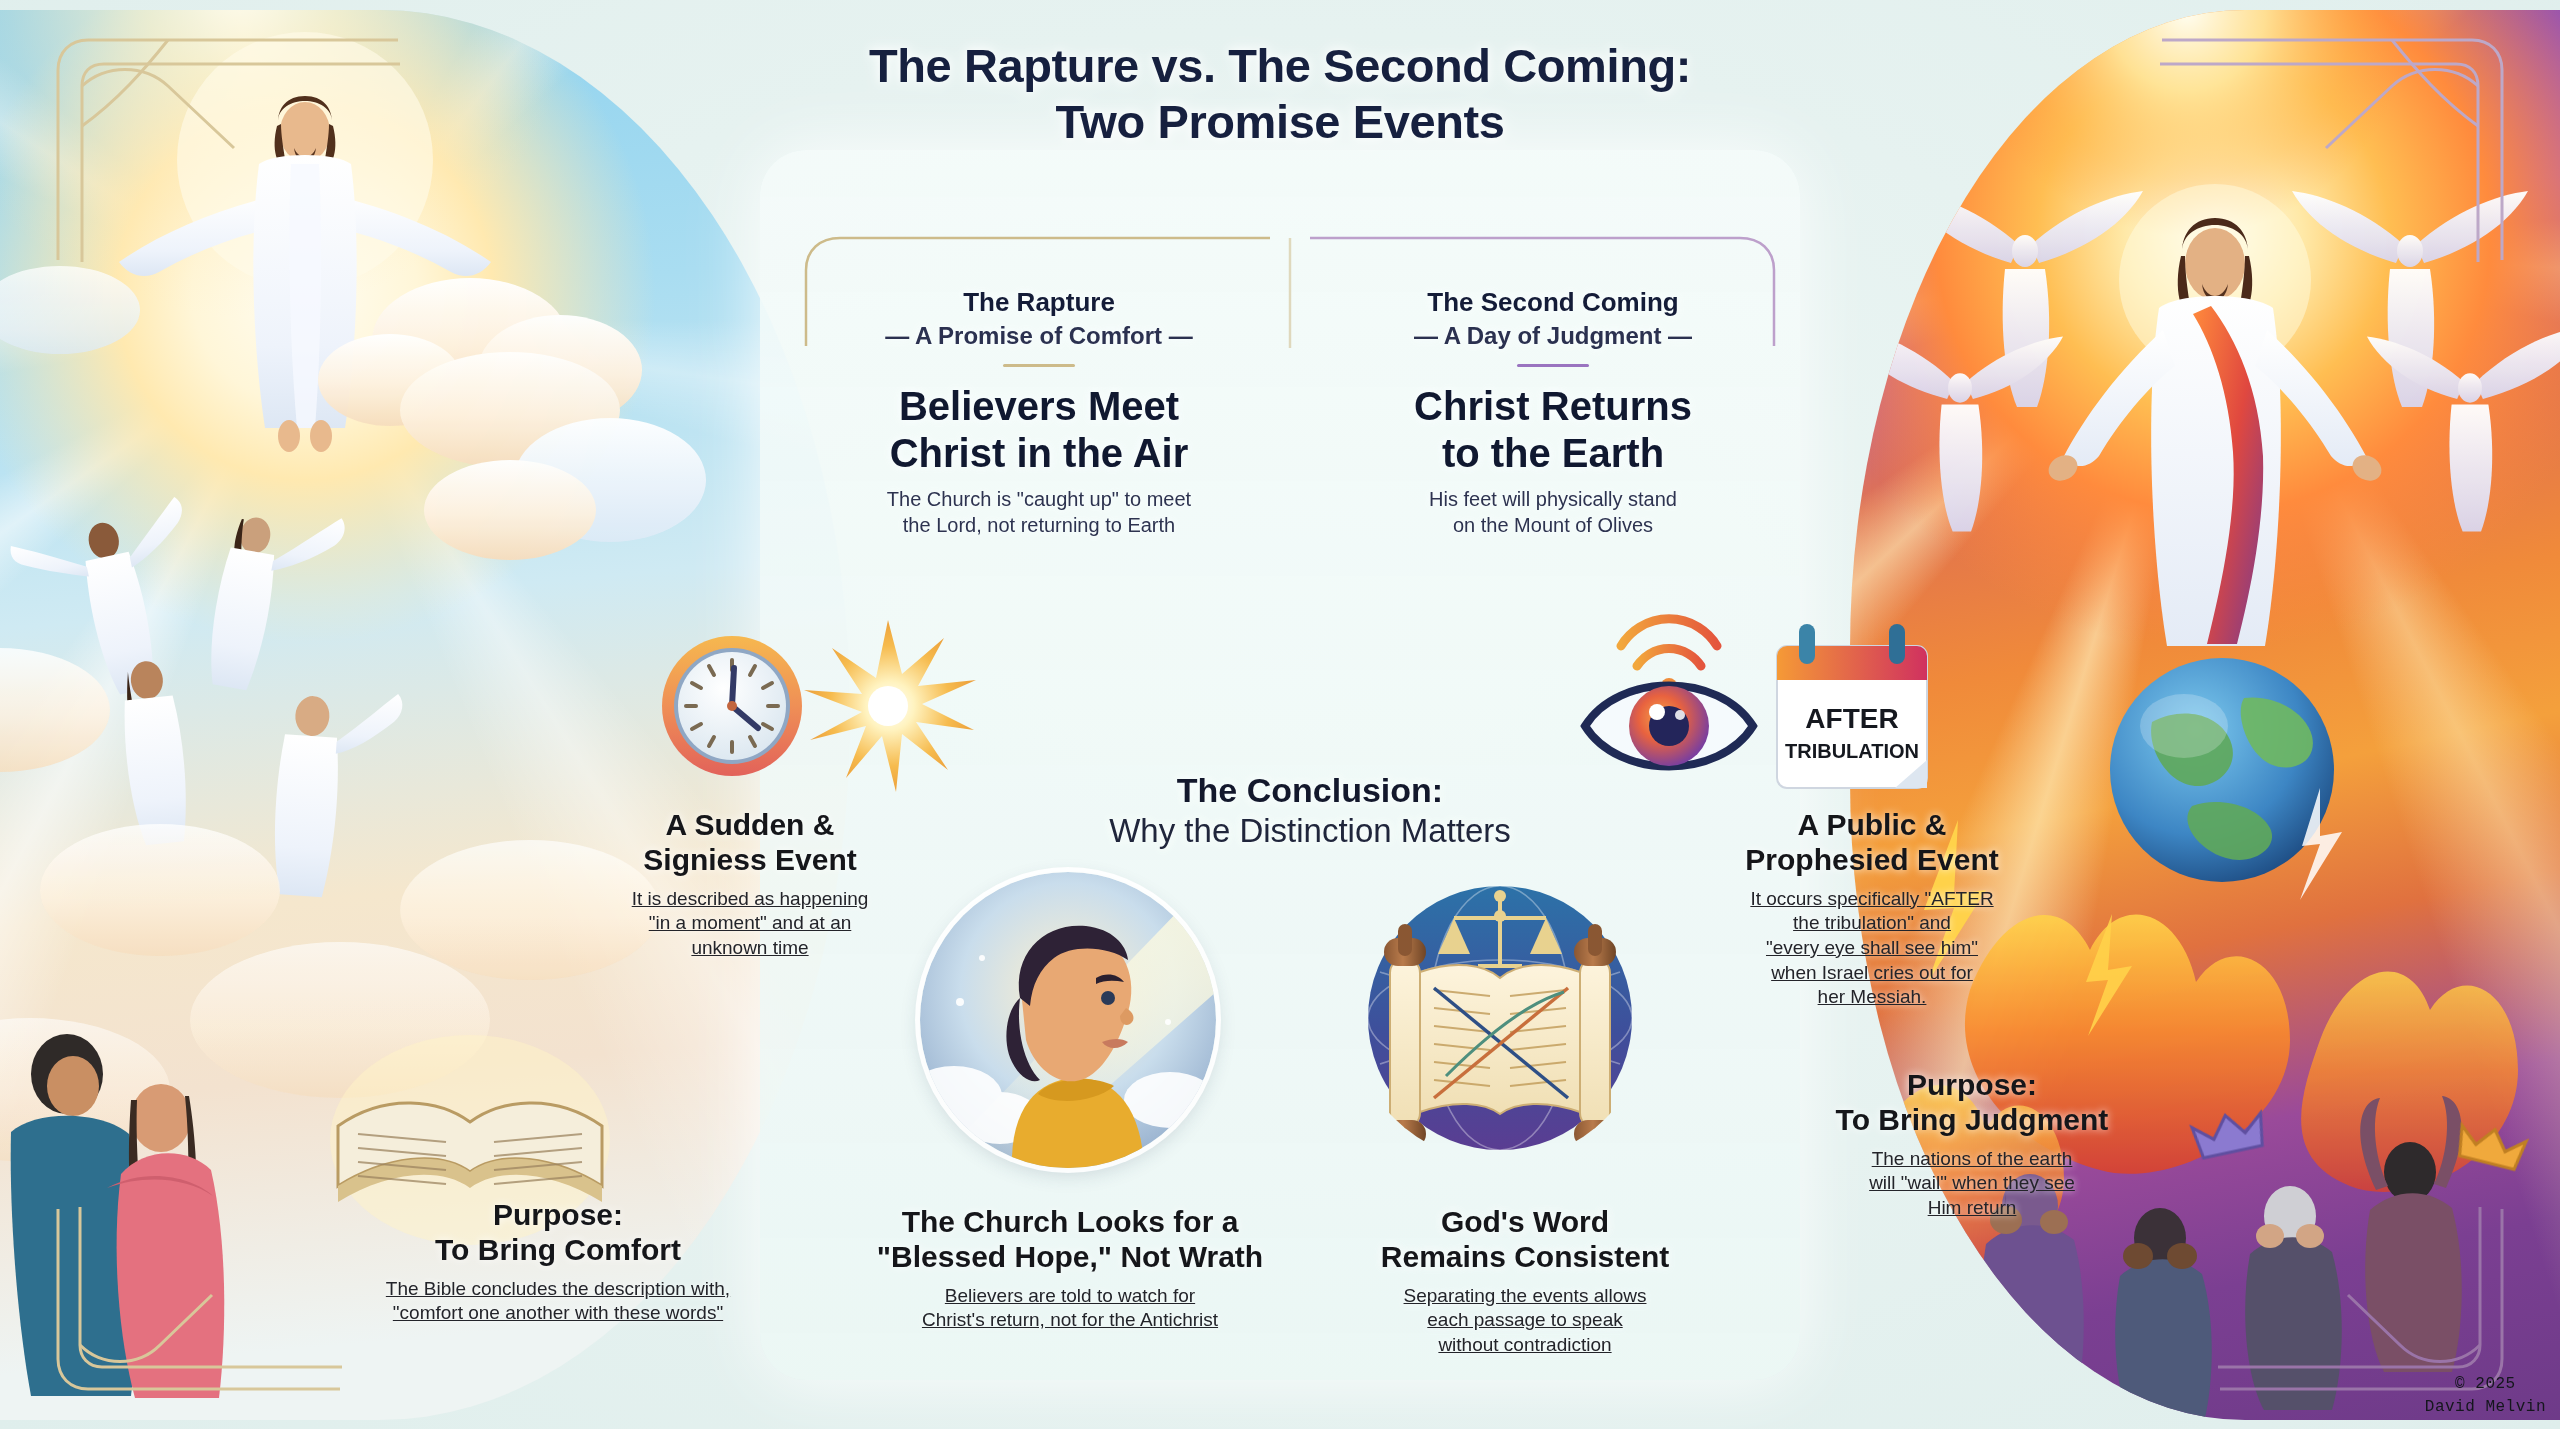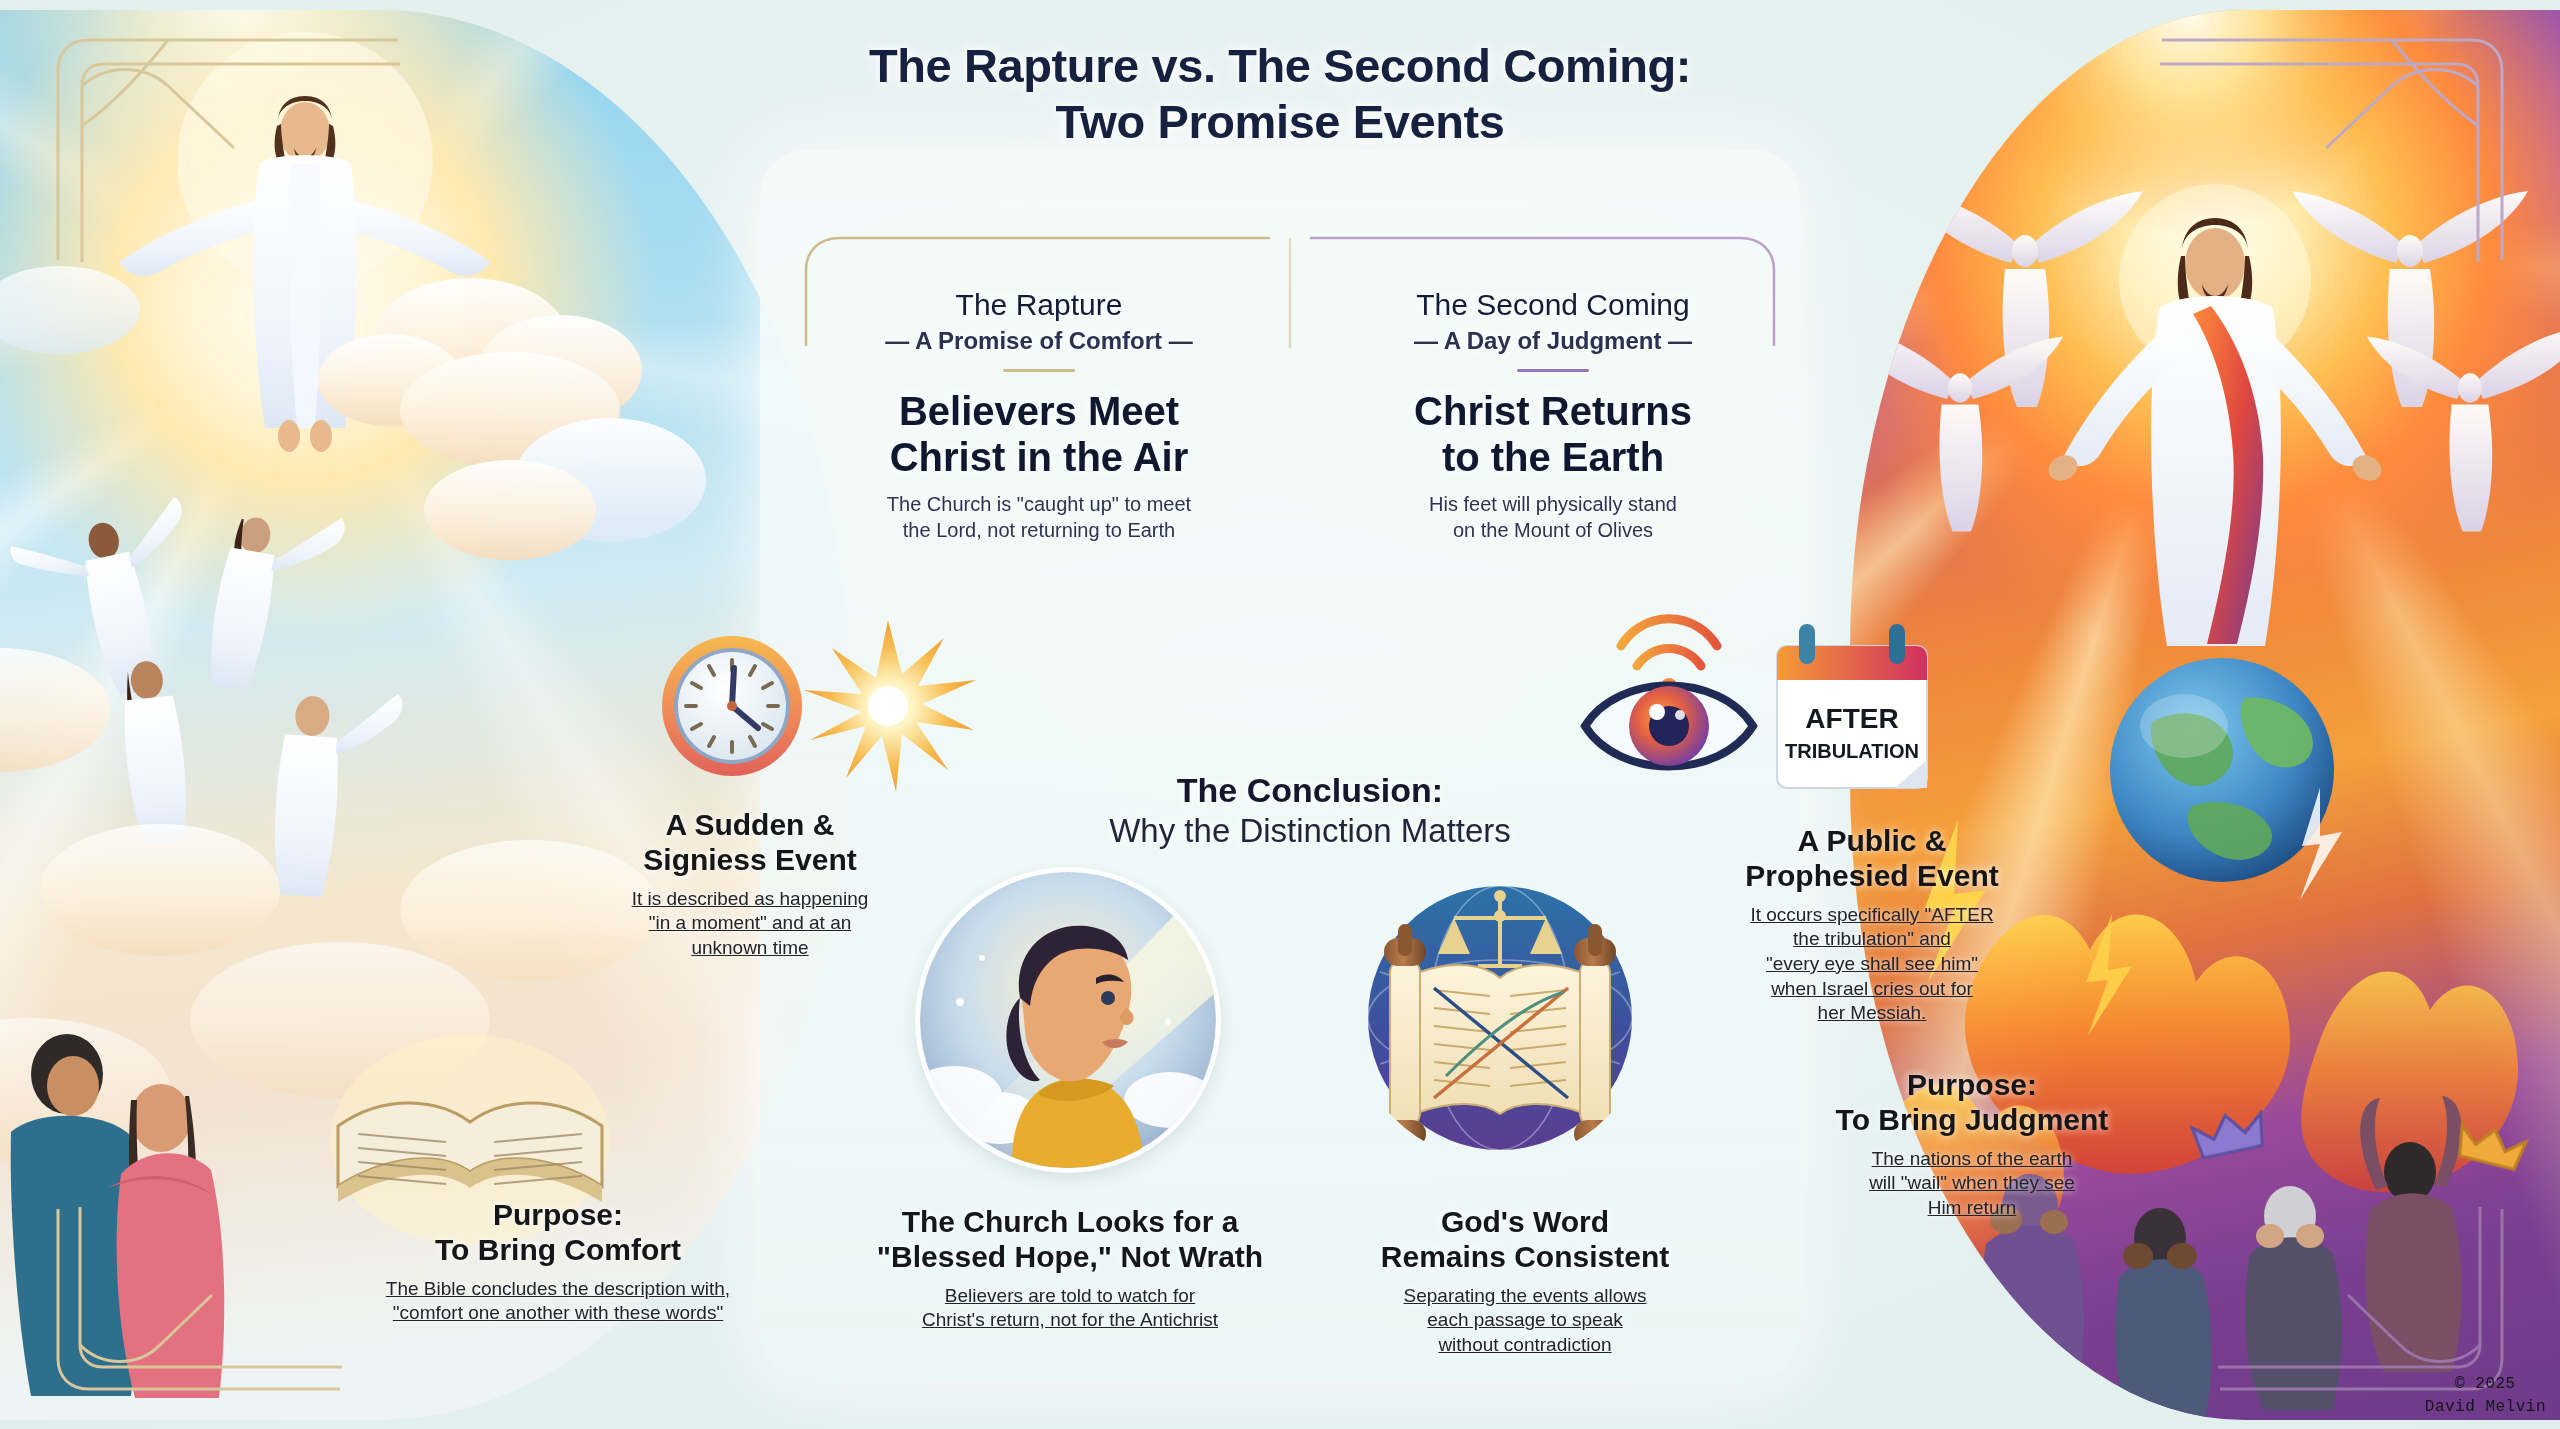--- a/index.html
+++ b/index.html
@@ -80,21 +80,21 @@
     text-align:center; color:#16203f;
     font-size:47px; font-weight:bold; line-height:1.19;
     letter-spacing:-.4px;
     text-shadow: 0 0 9px rgba(255,255,255,.95), 0 0 18px rgba(255,255,255,.8);
     z-index:6;
   }
 
   
   .colhead { position:absolute; text-align:center; z-index:6; }
   .colhead .ch-title {
-    font-size:30px; font-weight:normal; color:#141c38; line-height:1.15;
+    font-size:26px; font-weight:bold; color:#141c38; line-height:1.15;
     text-shadow:0 0 8px rgba(255,255,255,.95);
   }
   .colhead .ch-sub {
     font-size:24px; color:#2b3150; margin-top:4px;
     text-shadow:0 0 8px rgba(255,255,255,.95);
     font-weight:bold;
   }
   .rule { width:72px; height:3px; margin:14px auto 16px; border-radius:2px; }
   .rule.gold   { background:#cdbb8a; }
   .rule.purple { background:#9a74c0; }
@@ -584,21 +584,21 @@
       <div>A Sudden &amp;</div>
       <div>Signiess Event</div>
     </div>
     <div class="b-desc">
       <span class="ln">It is described as happening</span>
       <span class="ln">"in a moment" and at an</span>
       <span class="ln">unknown time</span>
     </div>
   </div>
 
-  <div class="block" style="left:1662px;top:808px;width:420px;margin-top:16px;">
+  <div class="block" style="left:1662px;top:808px;width:420px;">
     <div class="b-title">
       <div>A Public &amp;</div>
       <div>Prophesied Event</div>
     </div>
     <div class="b-desc">
       <span class="ln">It occurs specifically "AFTER</span>
       <span class="ln">the tribulation" and</span>
       <span class="ln">"every eye shall see him"</span>
       <span class="ln">when Israel cries out for</span>
       <span class="ln">her Messiah.</span>

